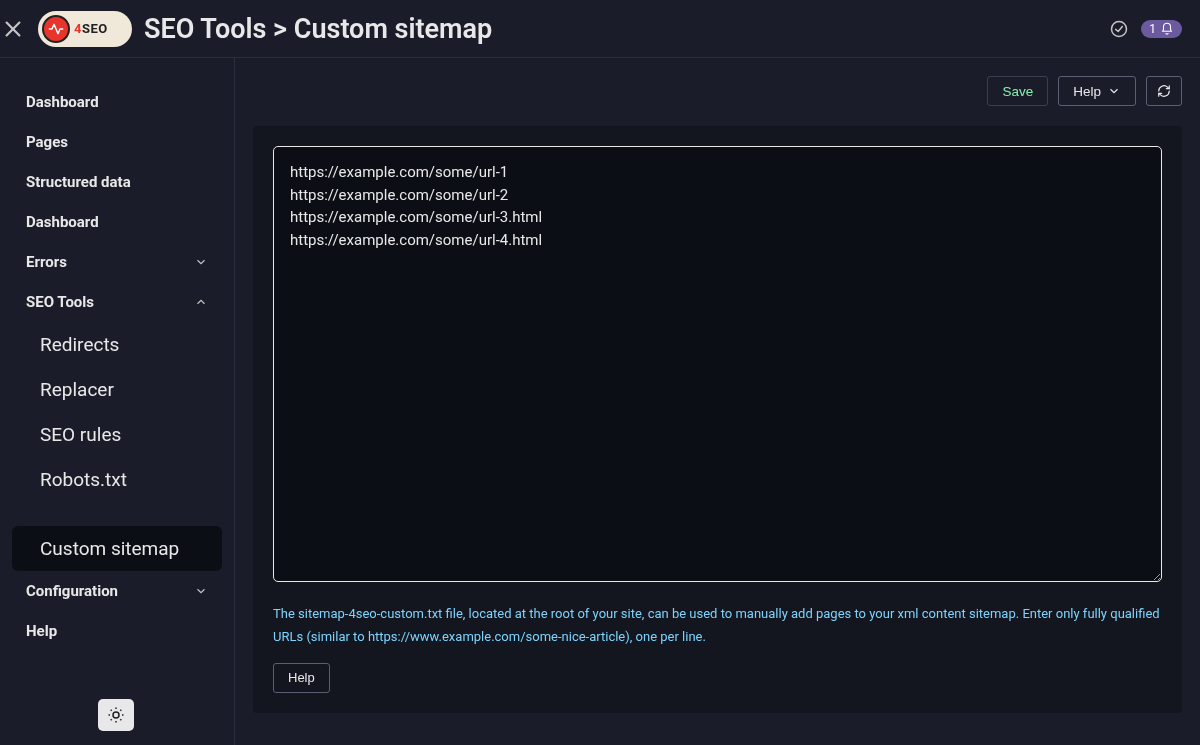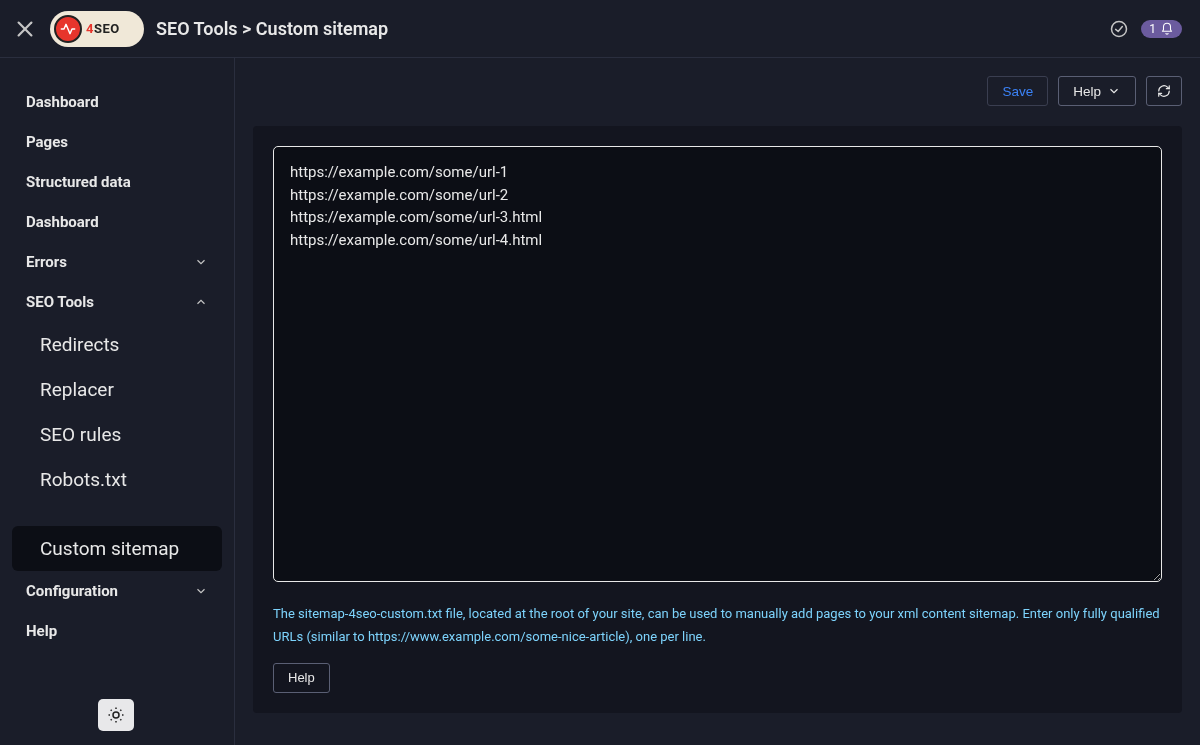--- a/index.html
+++ b/index.html
@@ -6,21 +6,21 @@
 body {
   width: 1200px; height: 745px;
   background: #1a1d29;
   font-family: -apple-system, "Segoe UI", Roboto, Arial, sans-serif;
   color: #e8e8e8;
   overflow: hidden;
 }
 .topbar {
   height: 58px;
   display: flex; align-items: center;
-  padding: 0 18px 0 14px;
+  padding: 0 18px 0 2px;
   border-bottom: 1px solid #2a2e3e;
 }
 .close-x {
   width: 22px; height: 22px;
   display: flex; align-items: center; justify-content: center;
   cursor: pointer; color: #c5c5c5;
   margin-right: 14px;
 }
 .logo {
   width: 94px; height: 36px;
@@ -34,21 +34,21 @@
   width: 28px; height: 28px;
   background: #e7352c;
   border-radius: 50%;
   border: 2px solid #222;
   display: flex; align-items: center; justify-content: center;
   margin-right: 4px;
 }
 .logo-circ svg { width: 16px; height: 16px; }
 .logo-text { font-weight: 700; font-size: 13px; color: #222; letter-spacing: 0.5px; }
 .logo-text .accent { color: #e7352c; }
-.breadcrumb { font-size: 18px; font-weight: 600; color: #e8e8e8; }
+.breadcrumb { font-size: 27px; font-weight: 600; color: #e8e8e8; }
 .topbar-right { margin-left: auto; display: flex; align-items: center; gap: 12px; }
 .check-circle {
   width: 20px; height: 20px; color: #c5c5c5;
 }
 .notif-pill {
   background: #6b5b9e;
   border-radius: 11px;
   padding: 2px 8px 2px 8px;
   display: flex; align-items: center; gap: 4px;
   font-size: 12px; color: #fff;
@@ -105,21 +105,21 @@
   height: 30px;
   border: 1px solid #5a5f74;
   background: transparent;
   color: #e8e8e8;
   font-size: 13.5px;
   padding: 0 14px;
   border-radius: 3px;
   cursor: pointer;
   display: flex; align-items: center; gap: 6px;
 }
-.btn.dim { color: #3b82f6; border-color: #3a3e50; }
+.btn.dim { color: #86efac; border-color: #3a3e50; }
 .btn.iconbtn { padding: 0 10px; }
 .btn svg { width: 14px; height: 14px; }
 .panel {
   background: #13151f;
   border-radius: 4px;
   padding: 20px;
 }
 .panel-title {
   font-size: 15.5px; font-weight: 600;
   margin-bottom: 18px;

